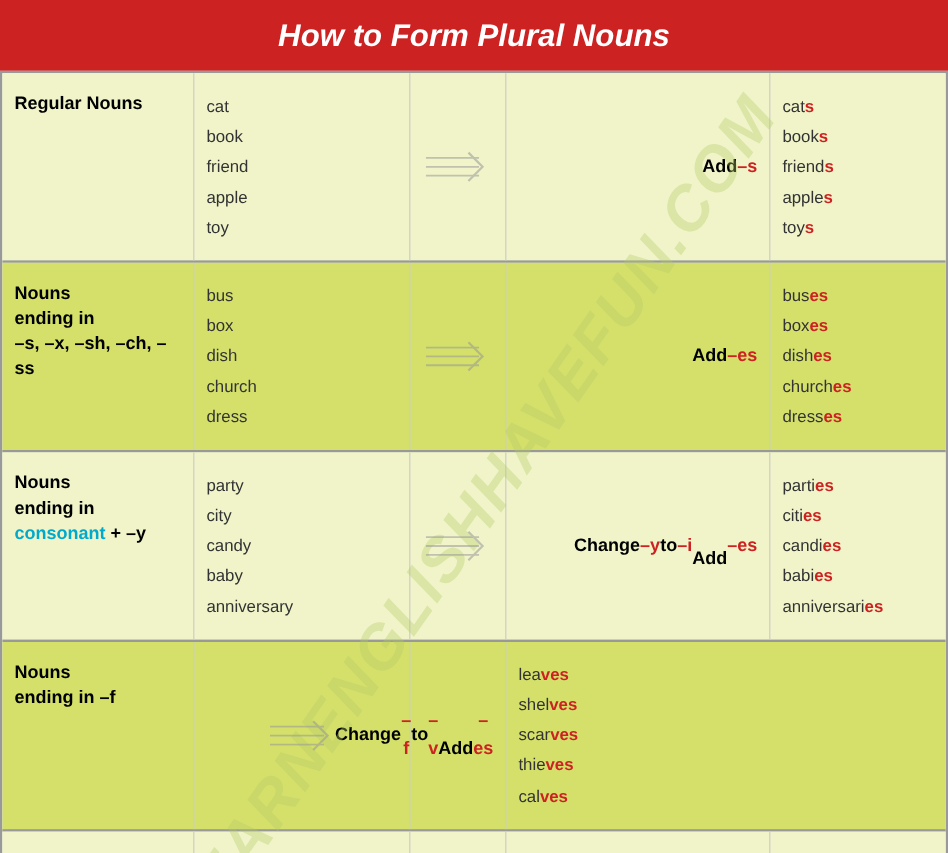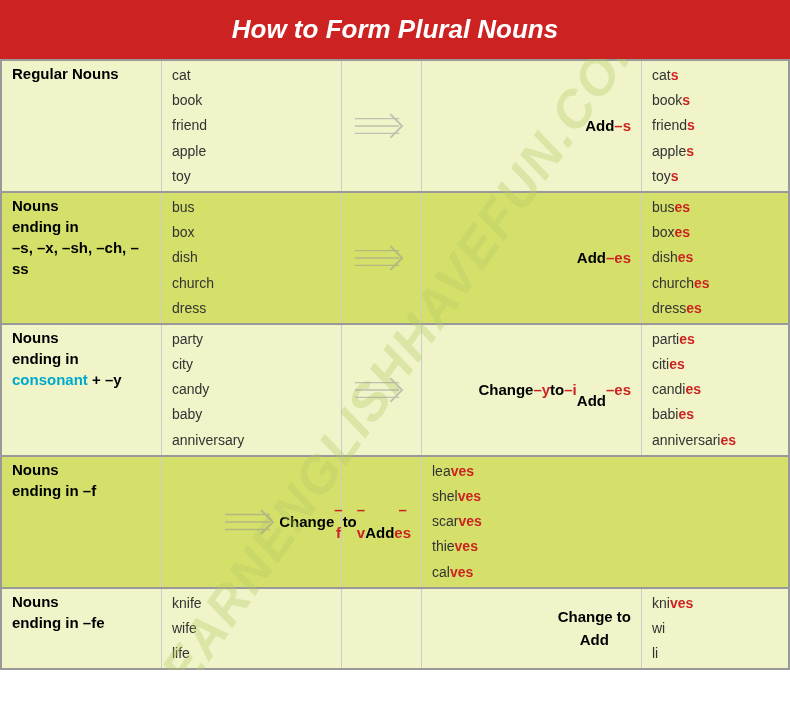--- a/index.html
+++ b/index.html
@@ -43,21 +43,21 @@
 
     .row.alt-bg {
       background: #d4e06a;
     }
 
     .row.white-bg {
       background: #f0f4c8;
     }
 
     .cell {
-      padding: 2px 10px;
+      padding: 15px 10px;
       vertical-align: top;
       font-size: 14px;
       border-right: 1px solid #ccc;
     }
 
     .cell:last-child {
       border-right: none;
     }
 
     .cell-label {

